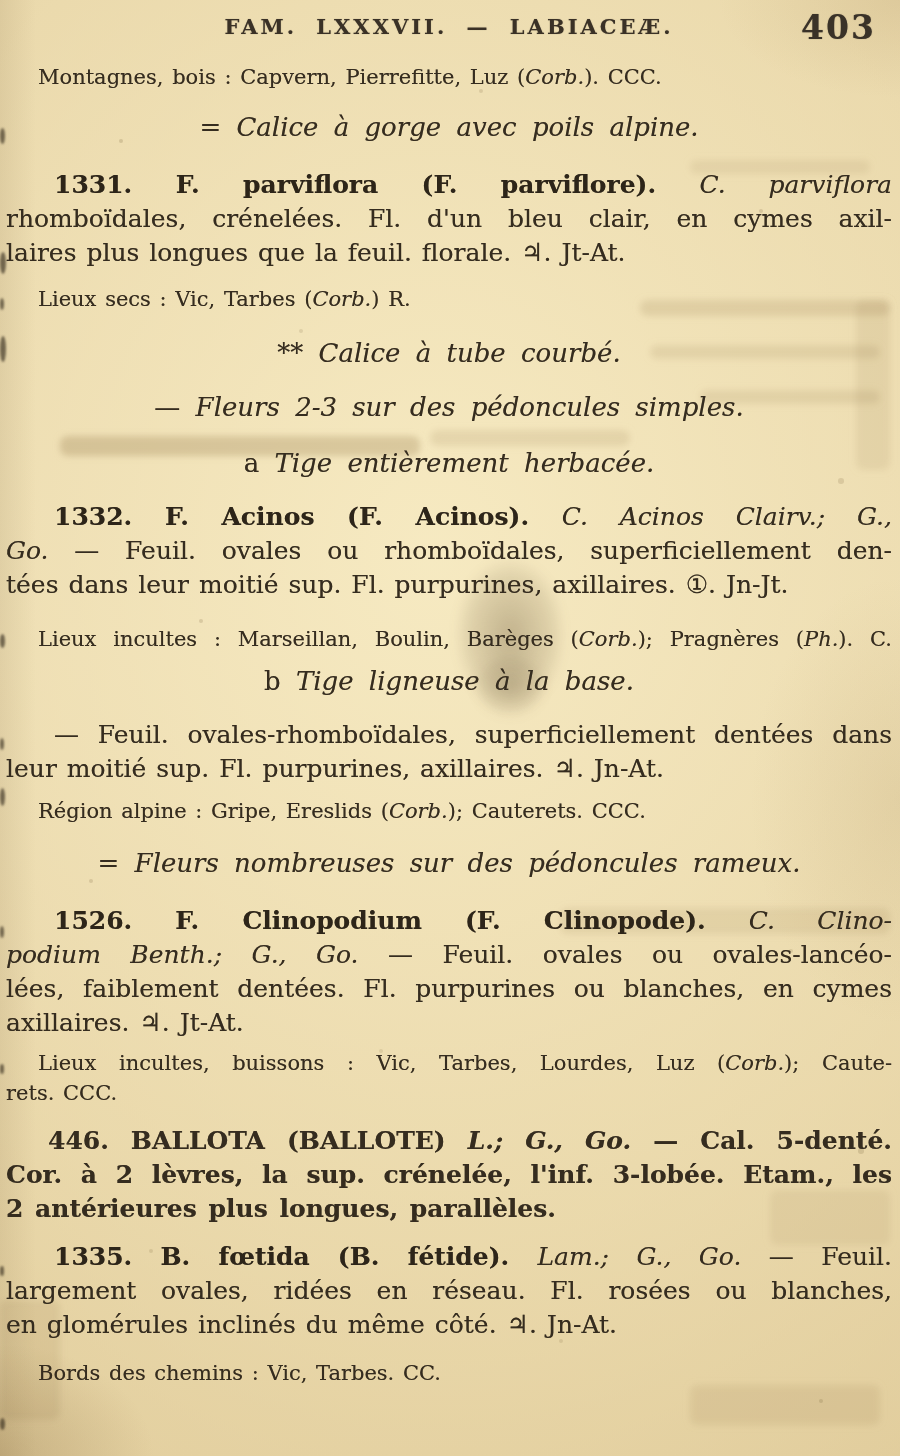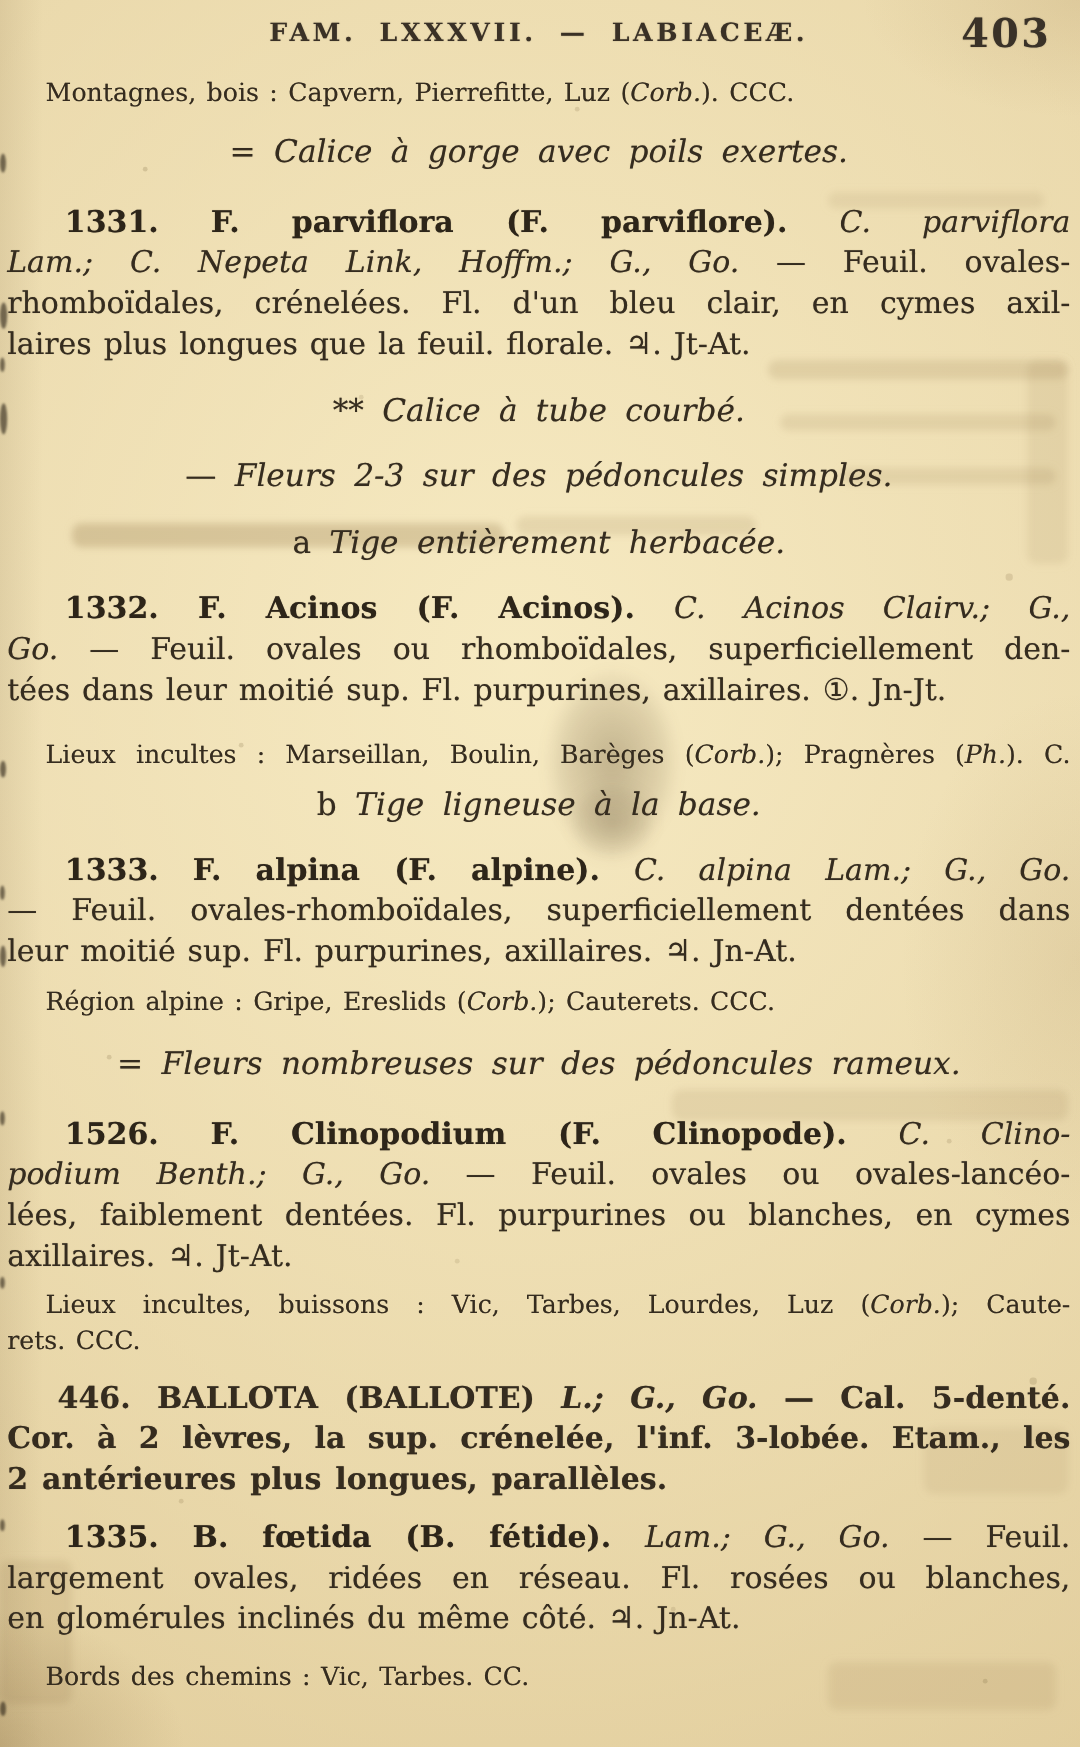--- a/index.html
+++ b/index.html
@@ -142,27 +142,29 @@
 
     <div class="header" data-name="page-header">
       <span class="family" data-name="running-title">FAM. LXXXVII. — LABIACEÆ.</span>
       <span class="pagenum" data-name="page-number">403</span>
     </div>
 
     <div class="block habitat" data-name="habitat-montagnes">
         <div class="line last" data-name="text-line"><span class="r" data-name="text-segment">Montagnes, bois : Capvern, Pierrefitte, Luz (</span><span class="i" data-name="text-segment">Corb.</span><span class="r" data-name="text-segment">). CCC.</span></div>
       </div>
     <div class="block head" data-name="head-calice-gorge">
-        <div class="line last" data-name="text-line"><span class="r" data-name="text-segment">= </span><span class="i" data-name="text-segment">Calice à gorge avec poils exertes.</span></div>
+        <div class="line last" data-name="text-line"><span class="r" data-name="text-segment">= </span><span class="i" data-name="text-segment">Calice à gorge avec poils alpine.</span></div>
       </div>
     <div class="block entry" data-name="entry-1331">
         <div class="line" data-name="text-line"><span class="b" data-name="text-segment">1331. F. parviflora (F. parviflore). </span><span class="i" data-name="text-segment">C. parviflora</span></div>
-        <div class="line" data-name="text-line"><span class="i" data-name="text-segment">Lam.; C. Nepeta Link, Hoffm.; G., Go.</span><span class="r" data-name="text-segment"> — Feuil. ovales-</span></div>
         <div class="line" data-name="text-line"><span class="r" data-name="text-segment">rhomboïdales, crénelées. Fl. d'un bleu clair, en cymes axil-</span></div>
         <div class="line last" data-name="text-line"><span class="r" data-name="text-segment">laires plus longues que la feuil. florale. ♃. Jt-At.</span></div>
+      </div>
+    <div class="block habitat" data-name="habitat-lieux-secs">
+        <div class="line last" data-name="text-line"><span class="r" data-name="text-segment">Lieux secs : Vic, Tarbes (</span><span class="i" data-name="text-segment">Corb.</span><span class="r" data-name="text-segment">) R.</span></div>
       </div>
     <div class="block head" data-name="head-calice-tube">
         <div class="line last" data-name="text-line"><span class="r" data-name="text-segment">** </span><span class="i" data-name="text-segment">Calice à tube courbé.</span></div>
       </div>
     <div class="block head" data-name="head-fleurs-2-3">
         <div class="line last" data-name="text-line"><span class="r" data-name="text-segment">— </span><span class="i" data-name="text-segment">Fleurs 2-3 sur des pédoncules simples.</span></div>
       </div>
     <div class="block head" data-name="head-tige-herbacee">
         <div class="line last" data-name="text-line"><span class="r" data-name="text-segment">a </span><span class="i" data-name="text-segment">Tige entièrement herbacée.</span></div>
       </div>
@@ -171,21 +173,20 @@
         <div class="line" data-name="text-line"><span class="i" data-name="text-segment">Go.</span><span class="r" data-name="text-segment"> — Feuil. ovales ou rhomboïdales, superficiellement den-</span></div>
         <div class="line last" data-name="text-line"><span class="r" data-name="text-segment">tées dans leur moitié sup. Fl. purpurines, axillaires. ①. Jn-Jt.</span></div>
       </div>
     <div class="block habitat" data-name="habitat-lieux-incultes">
         <div class="line" data-name="text-line"><span class="r" data-name="text-segment">Lieux incultes : Marseillan, Boulin, Barèges (</span><span class="i" data-name="text-segment">Corb.</span><span class="r" data-name="text-segment">); Pragnères (</span><span class="i" data-name="text-segment">Ph.</span><span class="r" data-name="text-segment">). C.</span></div>
       </div>
     <div class="block head" data-name="head-tige-ligneuse">
         <div class="line last" data-name="text-line"><span class="r" data-name="text-segment">b </span><span class="i" data-name="text-segment">Tige ligneuse à la base.</span></div>
       </div>
     <div class="block entry" data-name="entry-1333">
-        <div class="line" data-name="text-line"><span class="b" data-name="text-segment">1333. F. alpina (F. alpine). </span><span class="i" data-name="text-segment">C. alpina Lam.; G., Go.</span></div>
         <div class="line" data-name="text-line"><span class="r" data-name="text-segment">— Feuil. ovales-rhomboïdales, superficiellement dentées dans</span></div>
         <div class="line last" data-name="text-line"><span class="r" data-name="text-segment">leur moitié sup. Fl. purpurines, axillaires. ♃. Jn-At.</span></div>
       </div>
     <div class="block habitat" data-name="habitat-region-alpine">
         <div class="line last" data-name="text-line"><span class="r" data-name="text-segment">Région alpine : Gripe, Ereslids (</span><span class="i" data-name="text-segment">Corb.</span><span class="r" data-name="text-segment">); Cauterets. CCC.</span></div>
       </div>
     <div class="block head" data-name="head-fleurs-nombreuses">
         <div class="line last" data-name="text-line"><span class="r" data-name="text-segment">= </span><span class="i" data-name="text-segment">Fleurs nombreuses sur des pédoncules rameux.</span></div>
       </div>
     <div class="block entry" data-name="entry-1334">

